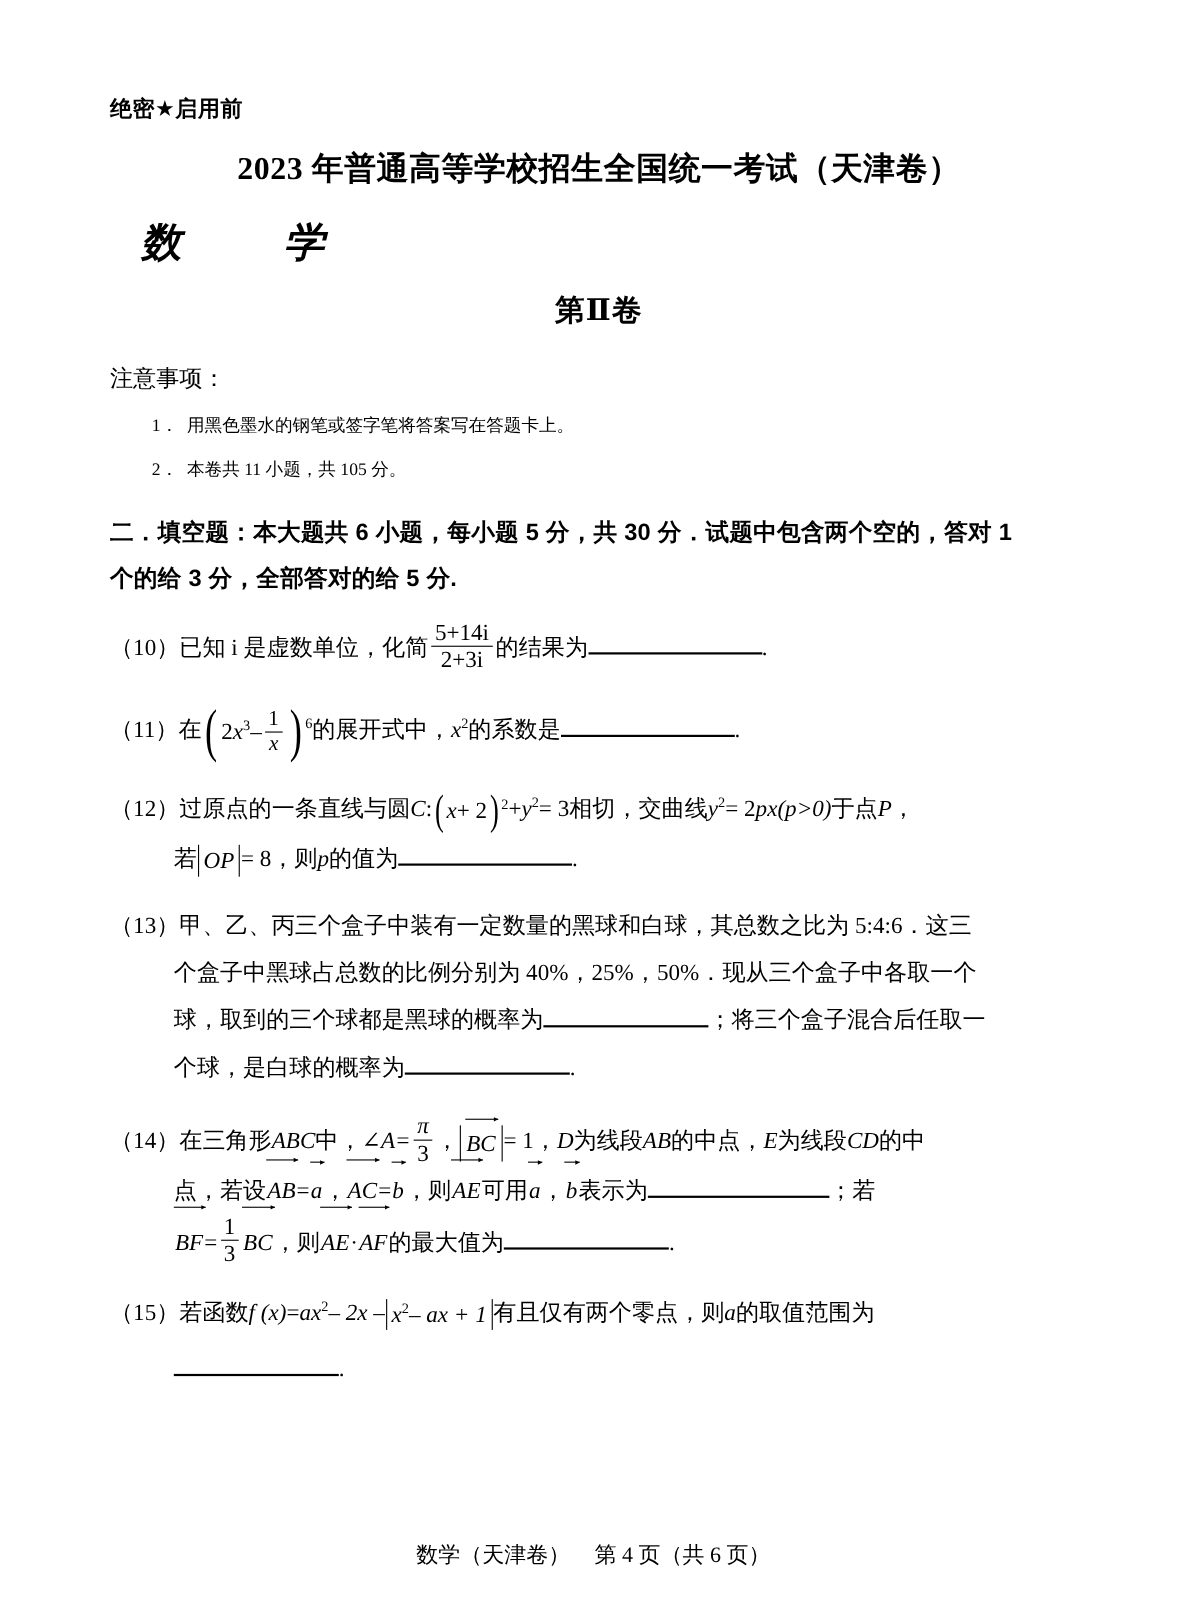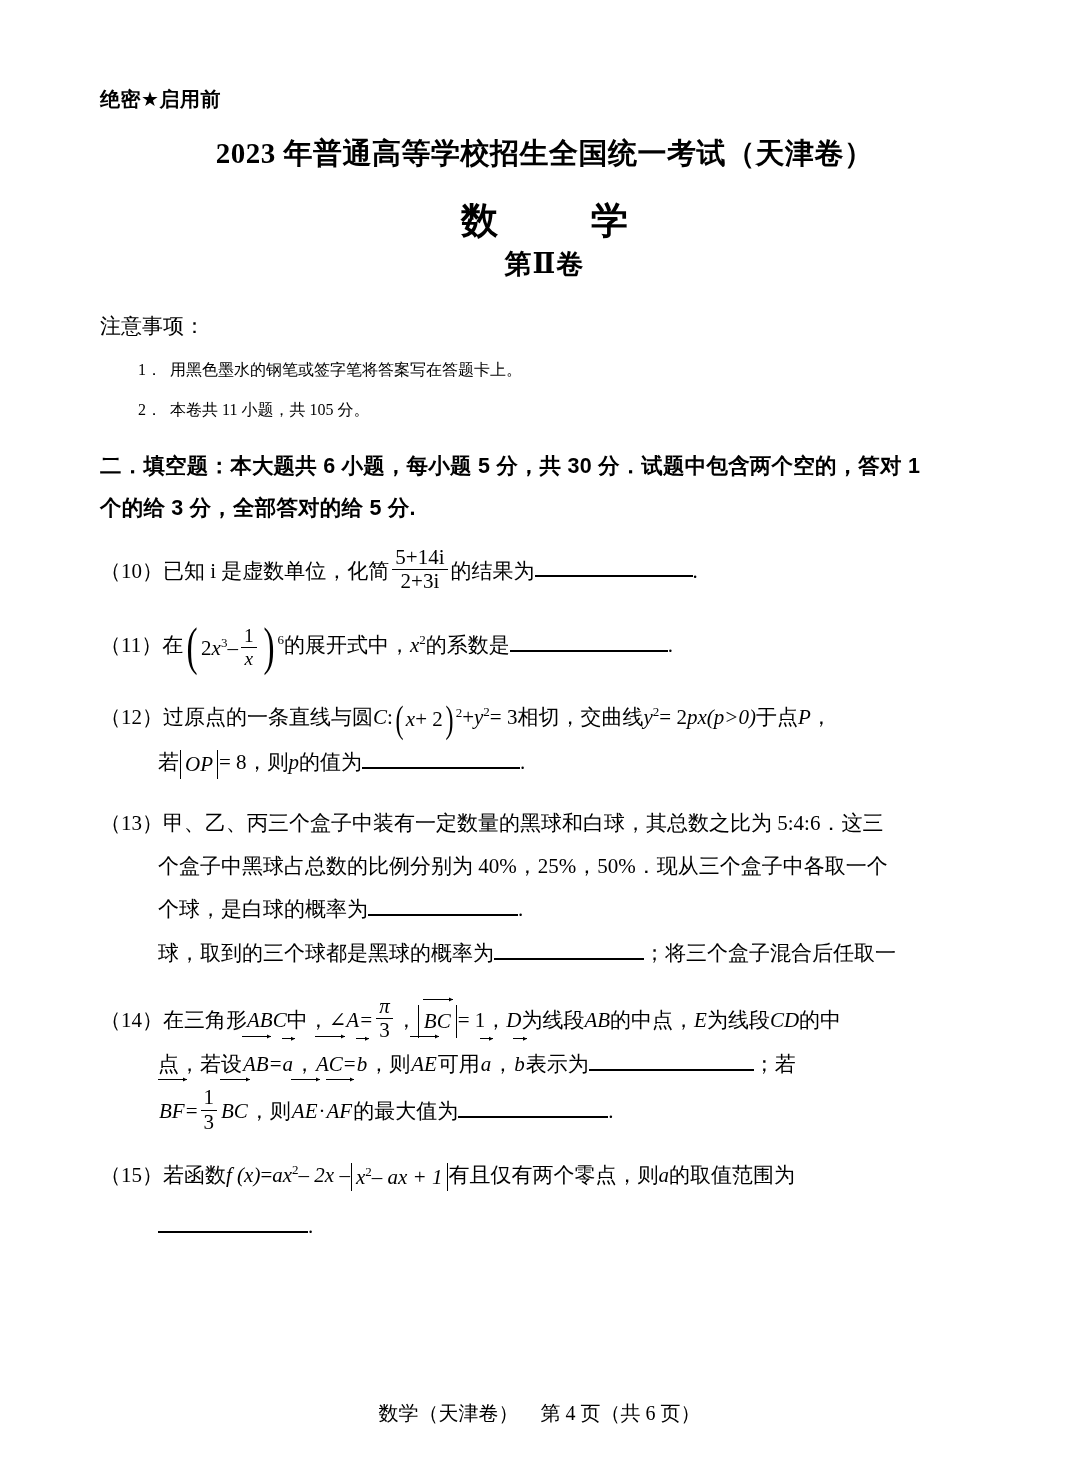--- a/index.html
+++ b/index.html
@@ -31,32 +31,33 @@
   }
   .main-title {
     text-align: center;
     font-size: 29px;
     font-weight: bold;
     margin-top: 24px;
     letter-spacing: 0.5px;
     white-space: nowrap;
   }
   .subject-title {
-    text-align: center;
     font-size: 37px;
     font-weight: bold;
     margin-top: 22px;
     letter-spacing: 28px;
     text-indent: 28px;
     font-family: "Liberation Sans", "DejaVu Sans", sans-serif;
+    font-style: italic;
   }
   .volume-title {
     text-align: center;
     font-size: 27px;
     font-weight: bold;
+    margin-top: 18px;
     letter-spacing: 1px;
   }
 
   
   .notice-head {
     font-family: "Liberation Sans", "DejaVu Sans", sans-serif;
     font-weight: normal;
     font-size: 21px;
     margin-top: 30px;
   }
@@ -265,22 +266,22 @@
   </div>
 
   <div class="q" style="margin-top:26px;">
     <span class="qline"><span class="qnum">（12）</span><span>过原点的一条直线与圆</span><span class="mi">C</span><span class="mn">:</span><span class="bigparen"><span class="pleft" style="font-size:1.85em;">(</span><span class="pbody"><span class="mi">x</span><span class="mn">+ 2</span></span><span class="pright" style="font-size:1.85em;">)</span><sup class="exp">2</sup></span><span class="mn">+</span><span class="mi">y</span><sup class="exp">2</sup><span class="mn">= 3</span><span>相切，交曲线</span><span class="mi">y</span><sup class="exp">2</sup><span class="mn">= 2</span><span class="mi">px</span><span class="mn" style="font-style:italic;">(p&gt;0)</span><span>于点</span><span class="mi">P</span><span>，</span></span>
     <span class="qline indent"><span>若</span><span class="abs"><span class="mi">OP</span></span><span class="mn">= 8</span><span>，则</span><span class="mi">p</span><span>的值为</span><span class="blank w1"></span><span>.</span></span>
   </div>
 
   <div class="q" style="margin-top:18px;">
     <span class="qline"><span class="qnum">（13）</span><span>甲、乙、丙三个盒子中装有一定数量的黑球和白球，其总数之比为 5:4:6．这三</span></span>
     <span class="qline indent"><span>个盒子中黑球占总数的比例分别为 40%，25%，50%．现从三个盒子中各取一个</span></span>
+    <span class="qline indent"><span>球，取到的三个球都是黑球的概率为</span><span class="blank w3"></span><span>；将三个盒子混合后任取一</span></span>
     <span class="qline indent"><span>个球，是白球的概率为</span><span class="blank w3"></span><span>.</span></span>
-    <span class="qline indent"><span>球，取到的三个球都是黑球的概率为</span><span class="blank w3"></span><span>；将三个盒子混合后任取一</span></span>
   </div>
 
   <div class="q" style="margin-top:20px;">
     <span class="qline"><span class="qnum">（14）</span><span>在三角形</span><span class="mi">ABC</span><span>中，</span><span class="mi">∠A=</span><span class="frac"><span class="nu mi">π</span><span class="de mn">3</span></span><span>，</span><span class="abs tall"><span class="vec">BC</span></span><span class="mn">= 1</span><span>，</span><span class="mi">D</span><span>为线段</span><span class="mi">AB</span><span>的中点，</span><span class="mi">E</span><span>为线段</span><span class="mi">CD</span><span>的中</span></span>
     <span class="qline indent"><span>点，若设</span><span class="vec">AB</span><span class="mn">=</span><span class="vecs">a</span><span>，</span><span class="vec">AC</span><span class="mn">=</span><span class="vecs">b</span><span>，则</span><span class="vec">AE</span><span>可用</span><span class="vecs">a</span><span>，</span><span class="vecs">b</span><span>表示为</span><span class="blank w4"></span><span>；若</span></span>
     <span class="qline indent" style="line-height:2.4;"><span class="vec">BF</span><span class="mn">=</span><span class="frac"><span class="nu mn">1</span><span class="de mn">3</span></span><span class="vec">BC</span><span>，则</span><span class="vec">AE</span><span class="mn">·</span><span class="vec">AF</span><span>的最大值为</span><span class="blank w3"></span><span>.</span></span>
   </div>
 
   <div class="q" style="margin-top:18px;">
     <span class="qline"><span class="qnum">（15）</span><span>若函数</span><span class="mi">f (x)</span><span class="mn">=</span><span class="mi">ax</span><sup class="exp">2</sup><span class="mn" style="font-style:italic;">– 2x –</span><span class="abs"><span class="mi">x</span><sup class="exp">2</sup><span class="mi">– ax + 1</span></span><span>有且仅有两个零点，则</span><span class="mi">a</span><span>的取值范围为</span></span>

